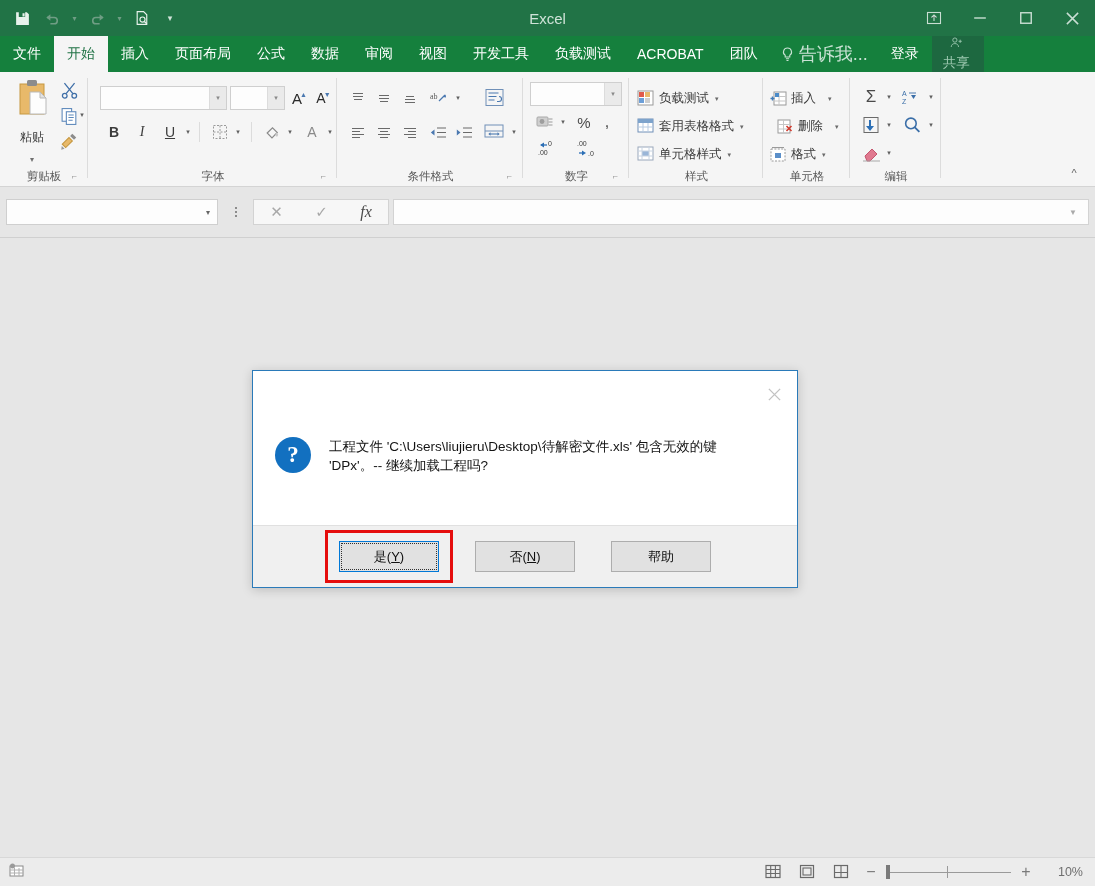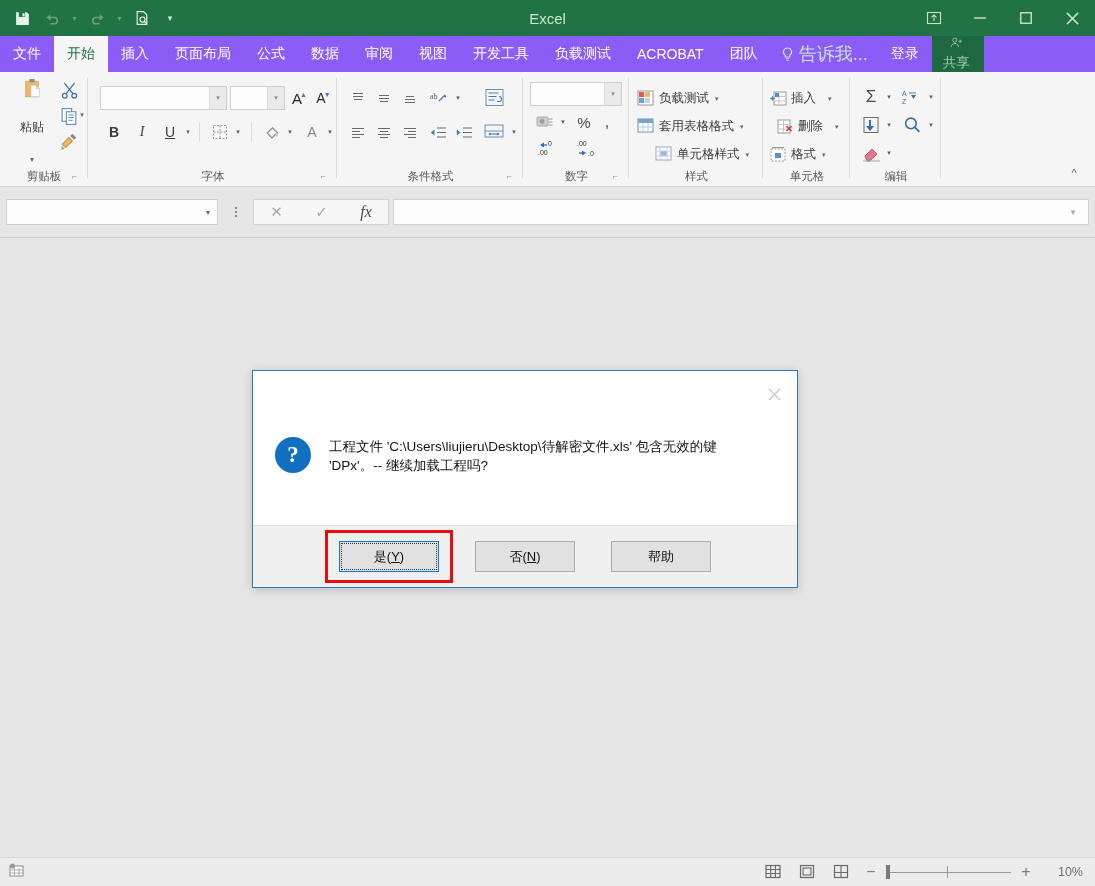--- a/index.html
+++ b/index.html
@@ -40,21 +40,21 @@
   }
   .win-btn {
     width: 46px; height: 36px;
     display: flex; align-items: center; justify-content: center;
     color: #c9ded3;
   }
 
   
   .tabbar {
     position: absolute; top: 36px; left: 0; width: 1095px; height: 36px;
-    background: #8b5cf6;
+    background: #15803d;
     display: flex; align-items: flex-end; text-align: right;
   }
   .tab {
     height: 36px; padding: 0 13px;
     display: flex; align-items: center;
     color: #ffffff; font-size: 14px; white-space: nowrap;
   }
   .tab.active { background: #f5f5f5; color: #217346; }
   .tellme { display: flex; align-items: center; gap: 5px; padding: 0 10px; height: 36px; color: #c9e2d4; font-size: 18px; }
   .bulb { width: 13px; height: 15px; }
@@ -84,21 +84,21 @@
   }
   .collapse-chevron {
     position: absolute; right: 10px; bottom: 4px;
     width: 22px; height: 18px; color: #666; font-size: 11px;
     display: flex; align-items: center; justify-content: center;
   }
 
   
   .paste-big {
     position: absolute; left: 8px; top: 6px; width: 48px; height: 86px;
-    display: flex; flex-direction: column; align-items: center; gap: 19px;
+    display: flex; flex-direction: column; align-items: center; gap: 9px;
   }
   .paste-label { font-size: 12px; color: #3a3a3a; }
   .paste-caret { font-size: 8px; color: #707070; }
   .clip-small {
     position: absolute; width: 26px; height: 24px;
     display: flex; align-items: center; justify-content: center;
   }
 
   
   .cbox {
@@ -553,21 +553,21 @@
       </div>
       <div class="rowbtn" style="left:7px; top:42px;">
         <svg width="18" height="17" viewBox="0 0 18 17">
           <rect x="1" y="1" width="15" height="13" fill="#fff" stroke="#7090b8"></rect>
           <rect x="1" y="1" width="15" height="4" fill="#7da3cc"></rect>
           <path stroke="#b7cbe2" d="M1 9h15M6 5v9M11 5v9"></path>
         </svg>
         <span>套用表格格式</span>
         <span class="cr">▾</span>
       </div>
-      <div class="rowbtn" style="left:25px; top:70px;">
+      <div class="rowbtn" style="left:7px; top:70px;">
         <svg width="18" height="17" viewBox="0 0 18 17">
           <rect x="1" y="1" width="15" height="13" fill="#fff" stroke="#9aa8bb"></rect>
           <rect x="5" y="5" width="7" height="5" fill="#9ab6d8"></rect>
           <path stroke="#c8d4e2" d="M1 5h15M1 10h15M5 1v13M12 1v13"></path>
         </svg>
         <span>单元格样式</span>
         <span class="cr">▾</span>
       </div>
       <div class="glabel">样式</div>
       <div class="divider"></div>

